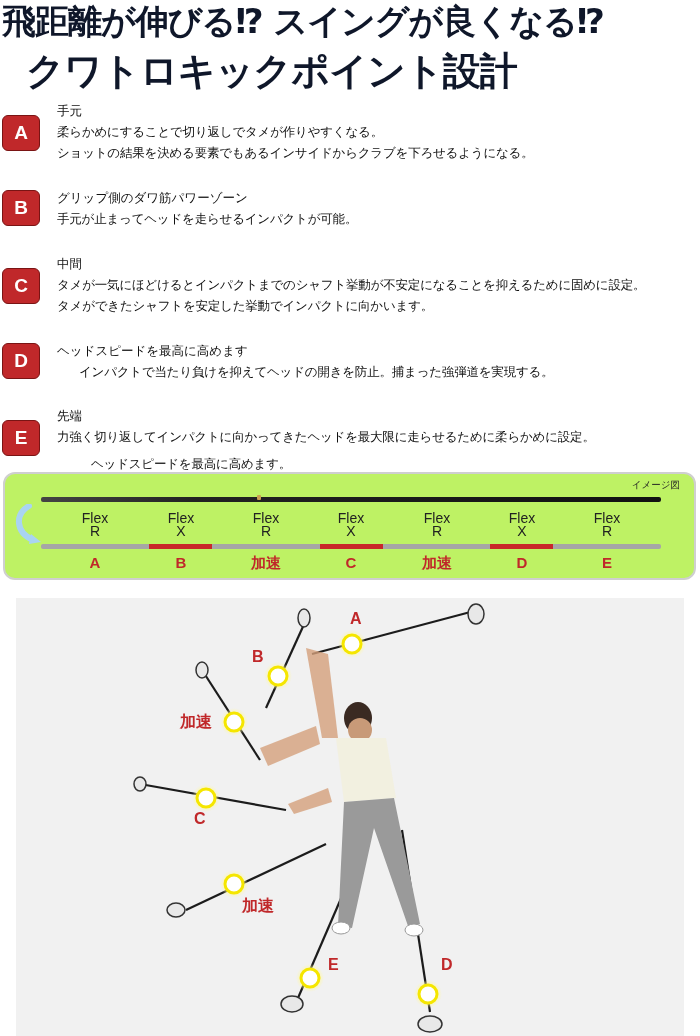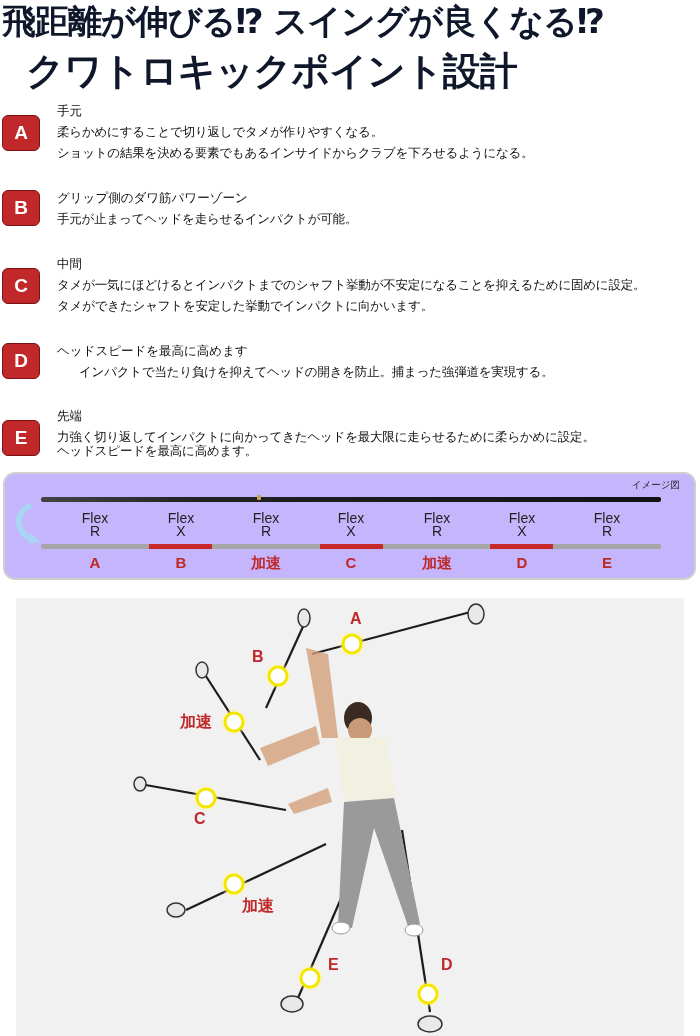--- a/index.html
+++ b/index.html
@@ -6,21 +6,21 @@
     body { width: 700px; height: 1036px; position: relative; overflow: hidden; font-family: "DejaVu Sans", "Liberation Sans", sans-serif; color: #1a1a1a; }
     .title { position: absolute; left: 2px; font-weight: bold; color: #0f172a; letter-spacing: -1px; white-space: nowrap; }
     .title1 { top: 0px; font-size: 34px; line-height: 42px; }
     .title2 { top: 48px; font-size: 38px; line-height: 46px; margin-left: 24px; }
 
     .item { position: absolute; left: 0; width: 700px; }
     .badge { position: absolute; left: 2px; width: 38px; height: 36px; background: #c0282a; border: 1px solid #7a1414; border-radius: 6px; color: #fff; font-family: "Liberation Sans", sans-serif; font-weight: bold; font-size: 19px; display: flex; align-items: center; justify-content: center; box-sizing: border-box; }
     .item-head { position: absolute; left: 57px; top: 0; font-size: 12.5px; line-height: 16px; color: #111; white-space: nowrap; }
     .item-line { position: absolute; left: 57px; font-size: 12.5px; line-height: 16px; color: #111; white-space: nowrap; letter-spacing: -0.2px; }
 
-    .diagram { position: absolute; left: 3px; top: 472px; width: 693px; height: 108px; border: 2px solid #cfcfcf; border-radius: 12px; box-sizing: border-box; background: #c4b5fd; }
+    .diagram { position: absolute; left: 3px; top: 472px; width: 693px; height: 108px; border: 2px solid #cfcfcf; border-radius: 12px; box-sizing: border-box; background: #bef264; }
     .image-label { position: absolute; right: 14px; top: 5px; font-size: 9.5px; color: #222; }
     .shaft { position: absolute; left: 36px; top: 23px; width: 620px; height: 5px; background: linear-gradient(90deg, #444 0%, #222 25%, #111 100%); border-radius: 2px; }
     .shaft-logo { position: absolute; left: 252px; top: 21px; width: 4px; height: 5px; background: #c8a050; border-radius: 1px; }
     .arrow-icon { position: absolute; left: 6px; top: 30px; width: 30px; height: 40px; }
     .flex-row { position: absolute; left: 36px; top: 38px; width: 620px; height: 30px; }
     .flex-label { position: absolute; width: 60px; text-align: center; font-family: "Liberation Sans", sans-serif; font-size: 14px; line-height: 13px; color: #222; }
     .seg-bar { position: absolute; left: 36px; top: 70px; width: 620px; height: 5px; background: #a6a6a6; border-radius: 2px; }
     .seg { position: absolute; top: 0; height: 5px; background: #c8282a; }
     .zone-row { position: absolute; left: 36px; top: 80px; width: 620px; height: 20px; }
     .zone-label { position: absolute; width: 60px; text-align: center; font-family: "Liberation Sans", sans-serif; font-weight: bold; font-size: 15px; line-height: 18px; color: #c0282a; }
@@ -58,21 +58,21 @@
 <div class="item" style="top:343px;">
   <div class="badge" style="top:0px;">D</div>
   <div class="item-head">ヘッドスピードを最高に高めます</div>
   <div class="item-line" style="top:21px;margin-left:22px;">インパクトで当たり負けを抑えてヘッドの開きを防止。捕まった強弾道を実現する。</div>
 </div>
 
 <div class="item" style="top:408px;">
   <div class="badge" style="top:12px;">E</div>
   <div class="item-head">先端</div>
   <div class="item-line" style="top:21px;">力強く切り返してインパクトに向かってきたヘッドを最大限に走らせるために柔らかめに設定。</div>
-  <div class="item-line" style="top:35px;">ヘッドスピードを最高に高めます。</div>
+  <div class="item-line" style="top:48px;margin-left:34px;">ヘッドスピードを最高に高めます。</div>
 </div>
 
 <div class="diagram">
   <div class="image-label">イメージ図</div>
   <div class="shaft"></div>
   <div class="shaft-logo"></div>
   <svg class="arrow-icon" viewBox="0 0 30 40">
     <path d="M18 2 C4 10, 4 28, 22 36" fill="none" stroke="#a9d4f2" stroke-width="6" stroke-linecap="round"></path>
     <polygon points="20,30 30,38 18,40" fill="#a9d4f2"></polygon>
   </svg>

